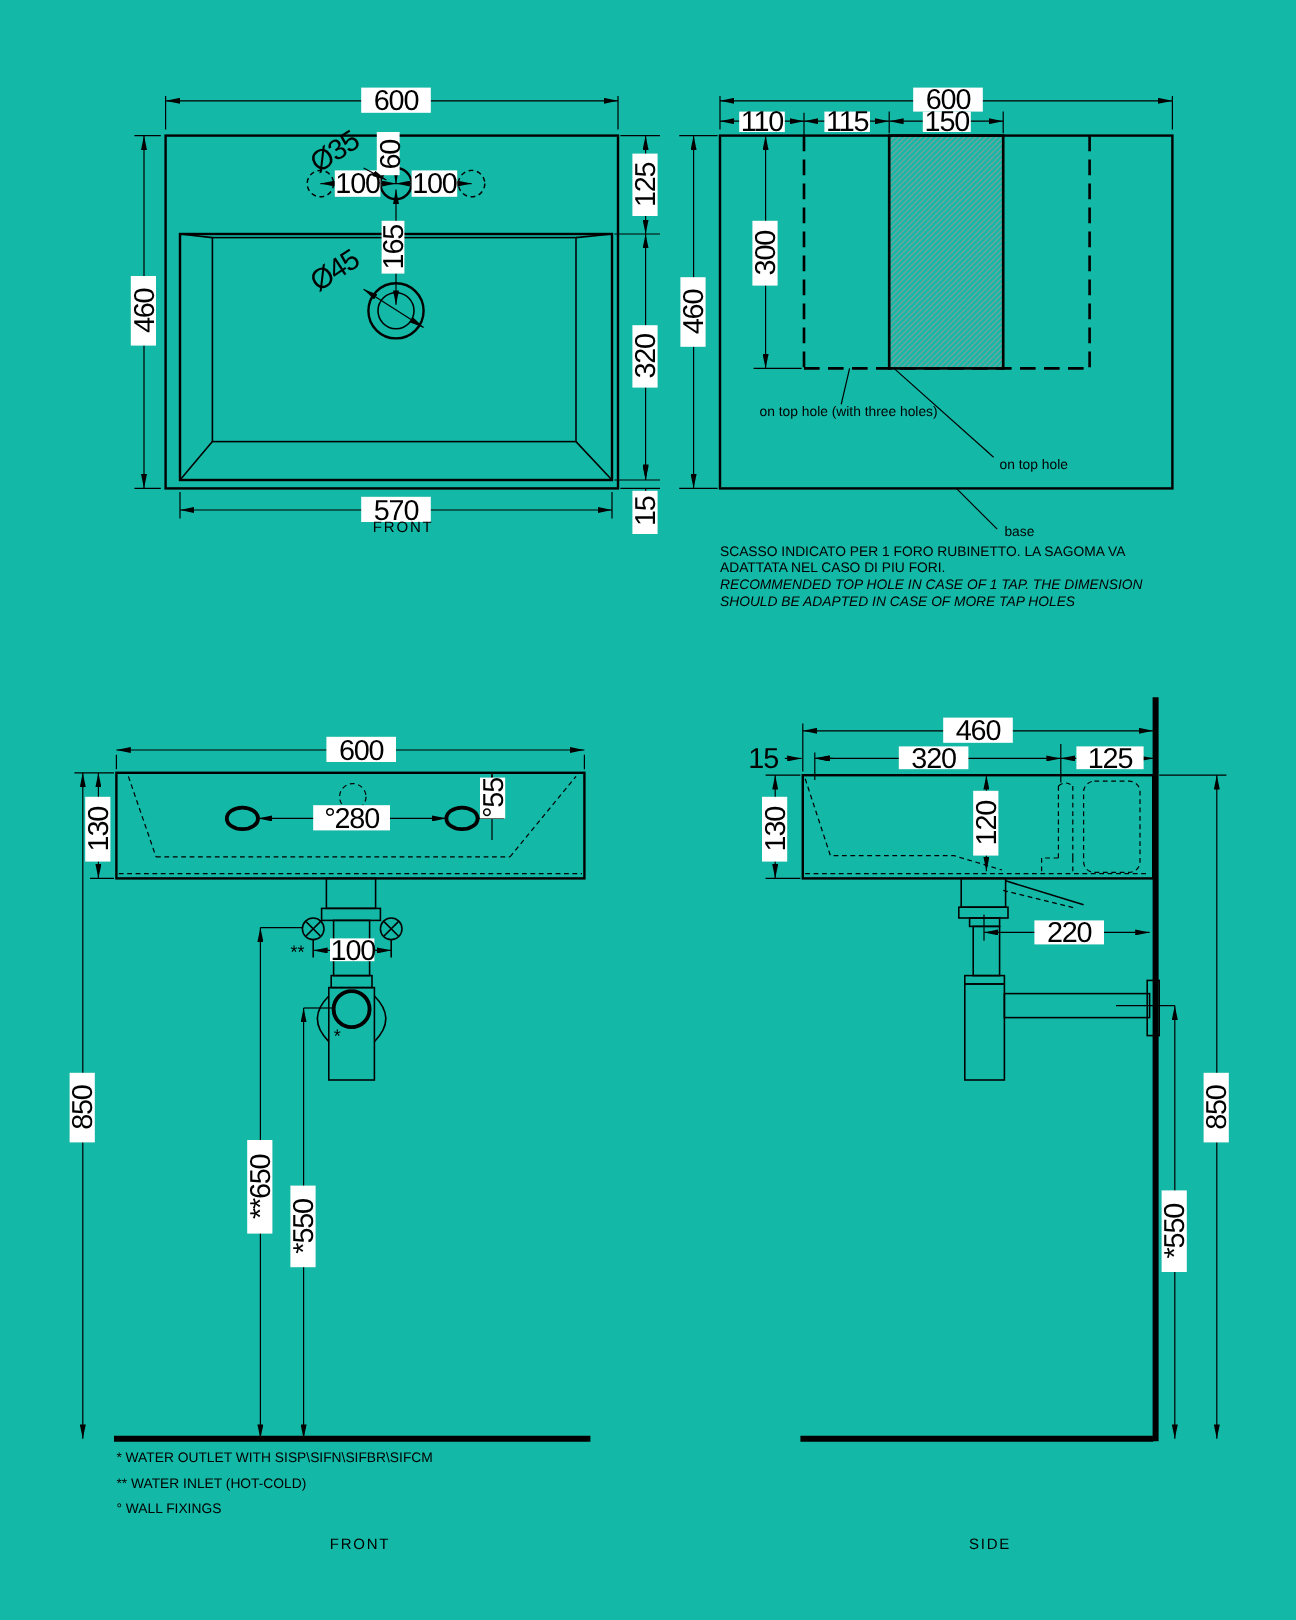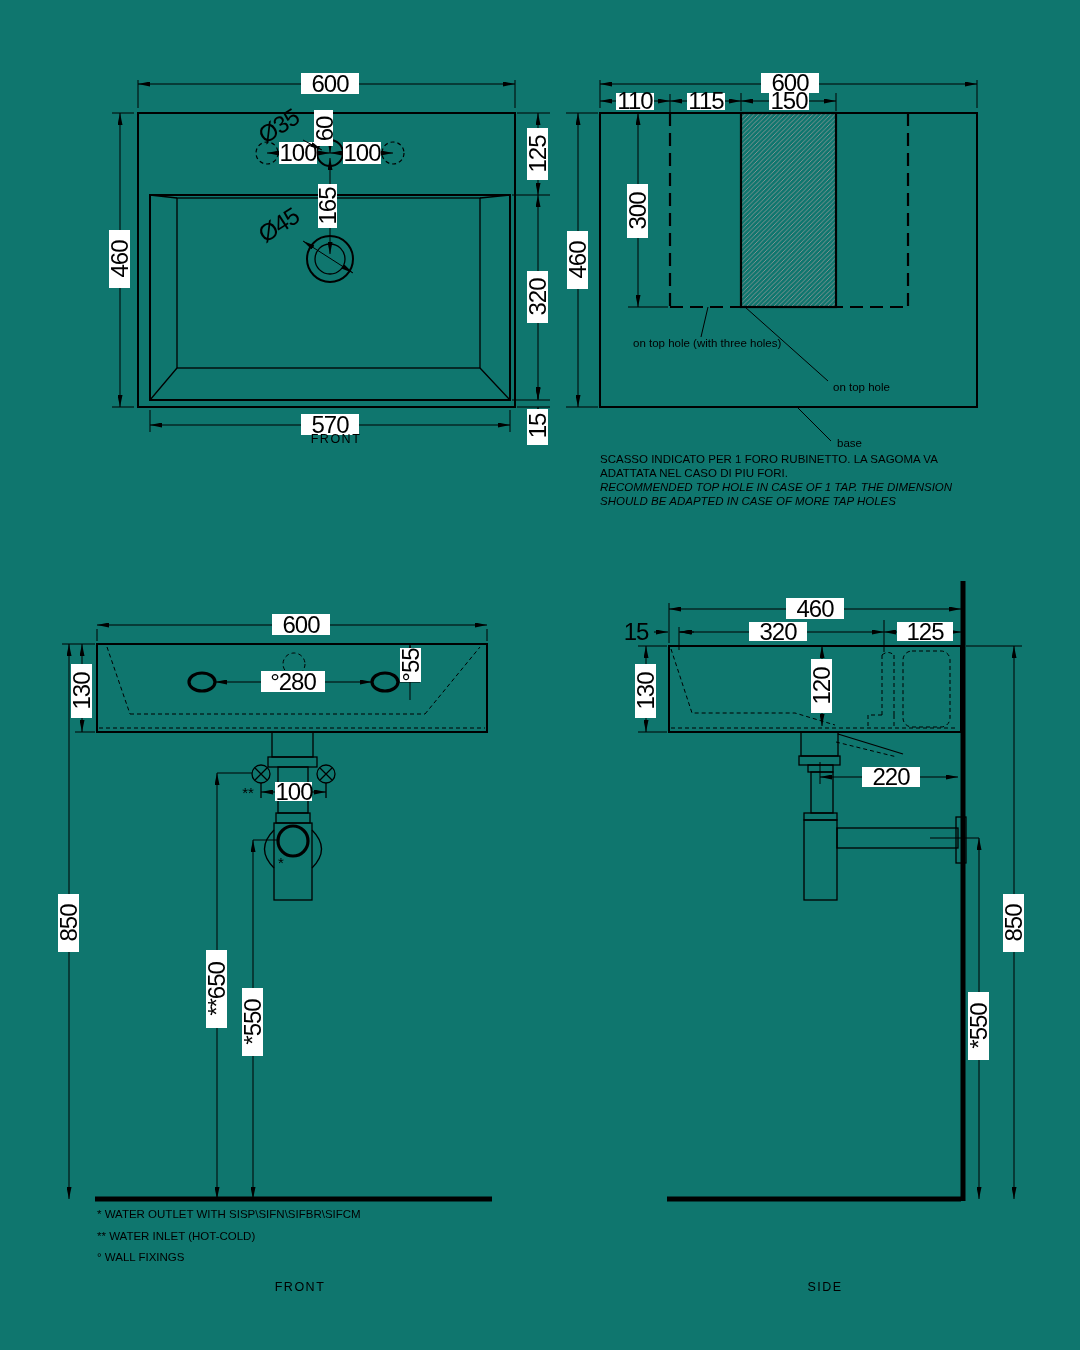--- a/index.html
+++ b/index.html
@@ -1,16 +1,16 @@
 <!DOCTYPE html>
 <html><head>
 <meta charset="utf-8">
 <style>
   html,body{margin:0;padding:0;background:#fff;}
-  #sheet{position:relative;width:1080px;height:1350px;background:#0f766e;overflow:hidden;}
+  #sheet{position:relative;width:1080px;height:1350px;background:#14b8a6;overflow:hidden;}
   svg{position:absolute;left:0;top:0;}
   .o  {fill:none;stroke:#000;stroke-width:2;}
   .o1 {fill:none;stroke:#000;stroke-width:1.3;}
   .d  {fill:none;stroke:#000;stroke-width:1;stroke-dasharray:4 3;}
   .d2 {fill:none;stroke:#000;stroke-width:1.2;stroke-dasharray:4 3;}
   .db {fill:none;stroke:#000;stroke-width:2.2;stroke-dasharray:13 7;}
   .dim{fill:none;stroke:#000;stroke-width:1;}
   .da {marker-start:url(#arw);marker-end:url(#arw);}
   .de {marker-end:url(#arw);}
   .thick{fill:none;stroke:#000;stroke-width:5;}

